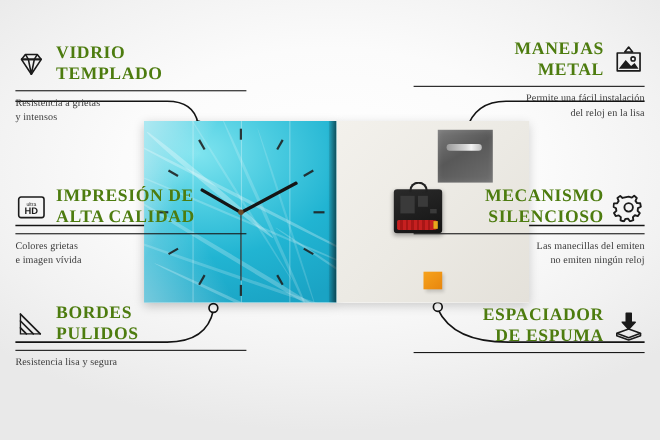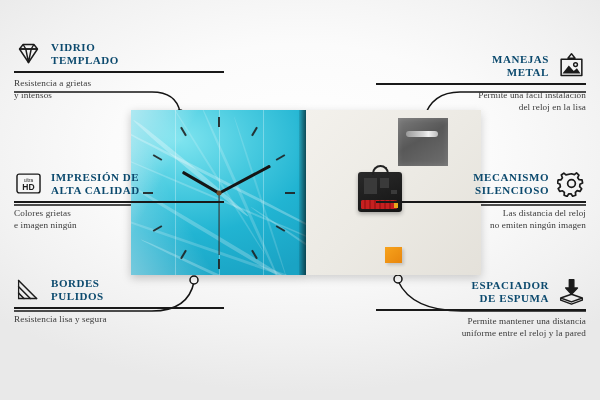--- a/index.html
+++ b/index.html
@@ -82,37 +82,37 @@
 
   
   .callout { position:absolute; width:210px; }
   .callout.left  { text-align:left; }
   .callout.right { text-align:right; }
 
   .co-head { display:flex; align-items:center; gap:8px; }
   .callout.right .co-head { flex-direction:row-reverse; }
 
   .co-title {
-    font-size:11px; font-weight:700; letter-spacing:.55px;
-    color:#0c4a6e; line-height:1.18; text-transform:uppercase;
+    font-size:16px; font-weight:700; letter-spacing:.55px;
+    color:#4d7c0f; line-height:1.18; text-transform:uppercase;
   }
   .co-icon { width:29px; height:27px; flex:0 0 29px; color:#1b1b1b; }
   .co-icon svg { width:100%; height:100%; display:block; }
 
   .co-rule { height:1.6px; background:#191919; margin:4px 0 4px; }
 
   .co-desc {
     font-size:9.2px; color:#3a3a3a; line-height:1.38; letter-spacing:.1px;
   }
 
   
   #co-vidrio   { left:14px;  top:40px;  }
   #co-impres   { left:14px;  top:170px; }
   #co-bordes   { left:14px;  top:276px; }
-  #co-manejas  { left:376px; top:52px;  }
+  #co-manejas  { left:376px; top:36px;  }
   #co-mecanis  { left:376px; top:170px; }
   #co-espacia  { left:376px; top:278px; }
 </style>
 </head>
 <body>
 
 <div id="stage">
 
   <svg class="lines" viewBox="0 0 600 400">
     <g fill="none" stroke="#141414" stroke-width="1.5">
@@ -221,21 +221,21 @@
         </svg>
       </span>
       <span class="co-title">
         <span>IMPRESIÓN DE</span><br>
         <span>ALTA CALIDAD</span>
       </span>
     </div>
     <div class="co-rule"></div>
     <div class="co-desc">
       <span>Colores grietas</span><br>
-      <span>e imagen ningún</span>
+      <span>e imagen vívida</span>
     </div>
   </div>
 
   <div class="callout left" id="co-bordes">
     <div class="co-head">
       <span class="co-icon">
         <svg viewBox="0 0 32 30" stroke="currentColor" stroke-width="1.7" stroke-linecap="round">
           <path d="M5 5 L25 25"></path>
           <path d="M5 12 L18 25"></path>
           <path d="M5 19 L11 25"></path>
@@ -283,39 +283,38 @@
           <circle cx="16" cy="15" r="4.3"></circle>
         </svg>
       </span>
       <span class="co-title">
         <span>MECANISMO</span><br>
         <span>SILENCIOSO</span>
       </span>
     </div>
     <div class="co-rule"></div>
     <div class="co-desc">
-      <span>Las distancia del reloj</span><br>
-      <span>no emiten ningún imagen</span>
+      <span>Las manecillas del emiten</span><br>
+      <span>no emiten ningún reloj</span>
     </div>
   </div>
 
   <div class="callout right" id="co-espacia">
     <div class="co-head">
       <span class="co-icon">
         <svg viewBox="0 0 32 30" stroke="currentColor" stroke-width="1.6" stroke-linejoin="round">
           <path d="M13.6 2 h5 v9 h4 L16 18 L9.6 11 h4 Z" fill="currentColor"></path>
           <path d="M16 18 L28 22.2 L16 26.6 L4 22.2 Z" fill="none"></path>
           <path d="M4 22.2 v2.4 L16 29 L28 24.6 v-2.4" fill="none"></path>
         </svg>
       </span>
       <span class="co-title">
         <span>ESPACIADOR</span><br>
         <span>DE ESPUMA</span>
       </span>
     </div>
     <div class="co-rule"></div>
     <div class="co-desc">
-      <span>Permite mantener una distancia</span><br>
-      <span>uniforme entre el reloj y la pared</span>
+      <br>
     </div>
   </div>
 
 </div>
 
 </body></html>

